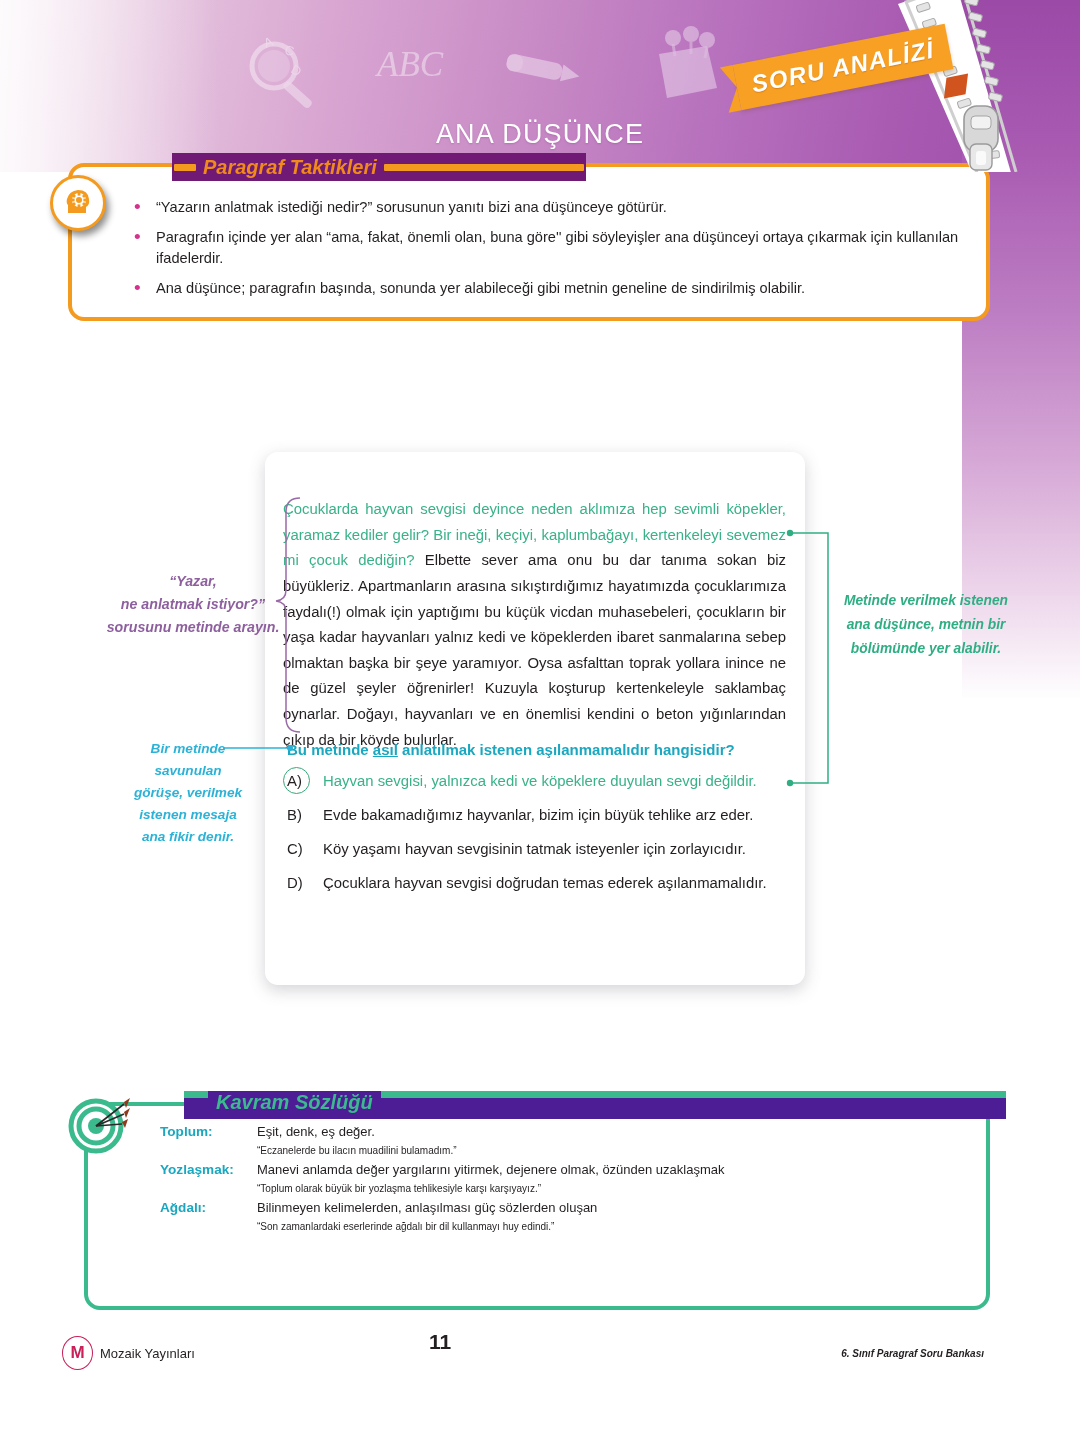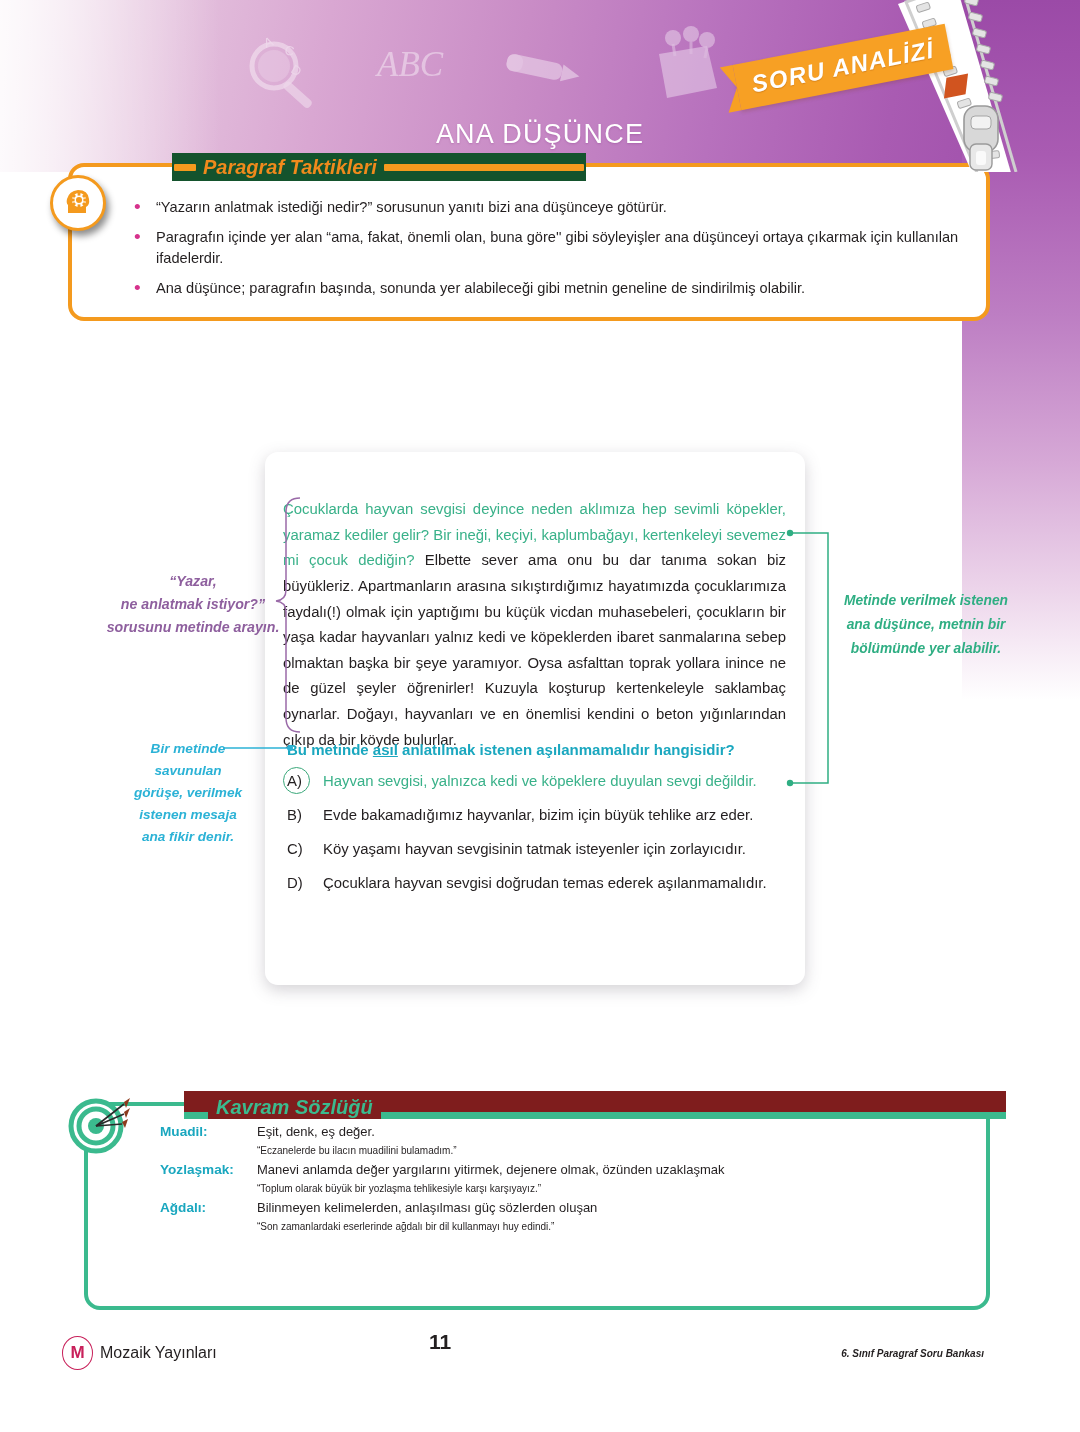--- a/index.html
+++ b/index.html
@@ -124,21 +124,21 @@
     border-radius: 16px;
     background: #ffffff;
     z-index: 3;
   }
   .tips-title-bar {
     position: absolute;
     left: 100px; top: -14px;
     height: 28px;
     display: flex;
     align-items: center;
-    background: #14532d;
+    background: #701a75;
     padding: 0 2px;
     z-index: 4;
   }
   .tip-dash {
     width: 22px; height: 7px;
     background: #f49a1e;
     border-radius: 1px;
   }
   .tip-dash.right { width: 200px; }
   .tips-title {
@@ -276,22 +276,22 @@
     border: 4px solid #3bba8e;
     border-radius: 16px;
     background: #ffffff;
     z-index: 2;
   }
   .gloss-title-bar {
     position: absolute;
     left: 96px; top: -15px;
     height: 28px;
     display: flex;
-    align-items: flex-end;
-    background: #7f1d1d;
+    align-items: flex-start;
+    background: #4c1d95;
     z-index: 4;
   }
   .gl-dash { width: 24px; height: 7px; background: #3bba8e; }
   .gl-dash.right { width: 625px; }
   .gloss-title {
     color: #3bba8e;
     font-size: 20px;
     font-weight: bold;
     font-style: italic;
     padding: 0 8px;
@@ -337,21 +337,21 @@
   .logo-mark {
     width: 31px; height: 34px;
     border: 1.7px solid #c8205a;
     border-radius: 50%;
     display: flex; align-items: center; justify-content: center;
     color: #c8205a;
     font-size: 17px;
     font-weight: bold;
     margin-right: 7px;
   }
-  .logo-text { font-size: 16px; color: #231f20; }
+  .logo-text { font-size: 13px; color: #231f20; }
   .page-number {
     position: absolute;
     left: 0; top: 1330px;
     width: 880px;
     text-align: center;
     font-size: 21px;
     font-weight: bold;
     color: #231f20;
     z-index: 3;
   }
@@ -556,21 +556,21 @@
     </g>
     <g fill="#8c3b1e">
       <polygon points="56,8 62,4 58,14"></polygon>
       <polygon points="56,18 62,14 58,24"></polygon>
       <polygon points="54,28 60,25 57,34"></polygon>
     </g>
   </svg>
 
   <div class="gloss-rows">
     <div class="gloss-line">
-      <span class="gl-term">Muadil:</span>
+      <span class="gl-term">Toplum:</span>
       <span class="gl-def">Eşit, denk, eş değer.</span>
     </div>
     <div class="gl-ex">“Eczanelerde bu ilacın muadilini bulamadım.”</div>
 
     <div class="gloss-line">
       <span class="gl-term">Yozlaşmak:</span>
       <span class="gl-def">Manevi anlamda değer yargılarını yitirmek, dejenere olmak, özünden uzaklaşmak</span>
     </div>
     <div class="gl-ex">“Toplum olarak büyük bir yozlaşma tehlikesiyle karşı karşıyayız.”</div>
 

